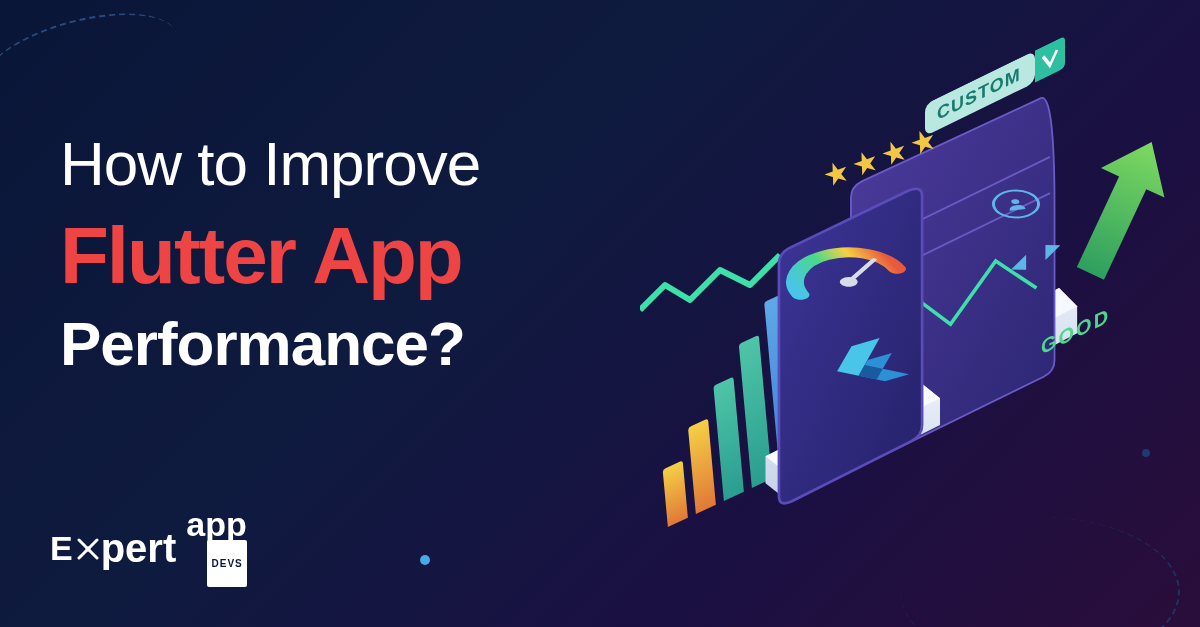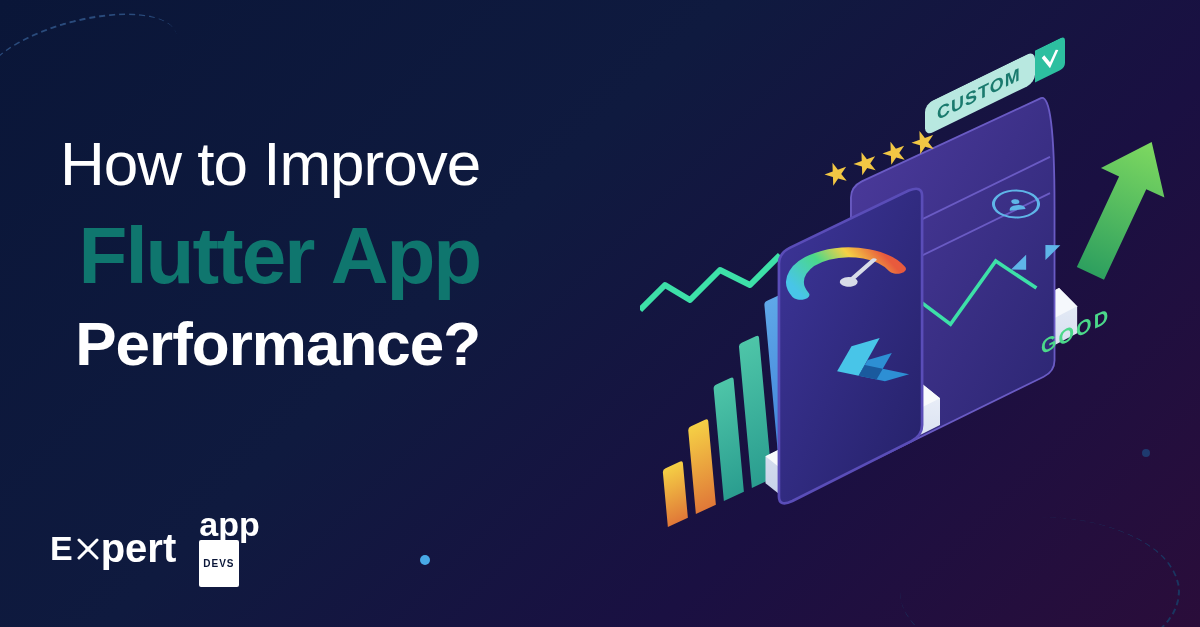--- a/index.html
+++ b/index.html
@@ -39,40 +39,39 @@
 .dot { position: absolute; border-radius: 50%; }
 .dot1 { width: 10px; height: 10px; background: #48a9e6; left: 420px; top: 555px; }
 .dot2 { width: 8px; height: 8px; background: #1e3a6e; right: 50px; bottom: 170px; }
 
 
 .heading {
   position: absolute;
   left: 60px;
   top: 130px;
   color: #fff;
-  text-align: right;
 }
 .line1 { font-size: 62px; font-weight: 400; line-height: 1.1; letter-spacing: -1px; margin-bottom: 18px; }
-.line2 { font-size: 80px; font-weight: 700; line-height: 1.0; letter-spacing: -2px; color: #0f766e; margin-bottom: 14px; }
+.line2 { font-size: 80px; font-weight: 700; line-height: 1.0; letter-spacing: -2px; color: #ef4444; margin-bottom: 14px; }
 .line3 { font-size: 62px; font-weight: 700; line-height: 1.1; letter-spacing: -1px; }
 
 
 .logo {
   position: absolute;
   left: 50px;
   bottom: 40px;
   display: flex;
   align-items: center;
   gap: 2px;
   color: #fff;
 }
 .logo-e { font-size: 34px; font-weight: 700; }
 .logo-x { width: 26px; height: 26px; display: inline-flex; align-items: center; justify-content: center; }
 .logo-pert { font-size: 40px; font-weight: 700; margin-left: -2px; }
-.logo-app-container { display: inline-flex; flex-direction: column; align-items: flex-start; margin-left: 21px; }
+.logo-app-container { display: inline-flex; flex-direction: column; align-items: flex-end; margin-left: 8px; }
 .logo-app { font-size: 34px; font-weight: 700; line-height: 0.8; }
 .logo-devs { font-size: 10px; font-weight: 700; background: #fff; color: #0a1638; padding: 18px 4px; border-radius: 2px; letter-spacing: 1px; margin-top: 2px; }
 
 
 .illustration {
   position: absolute;
   right: 40px;
   top: 50px;
   width: 540px;
   height: 520px;

